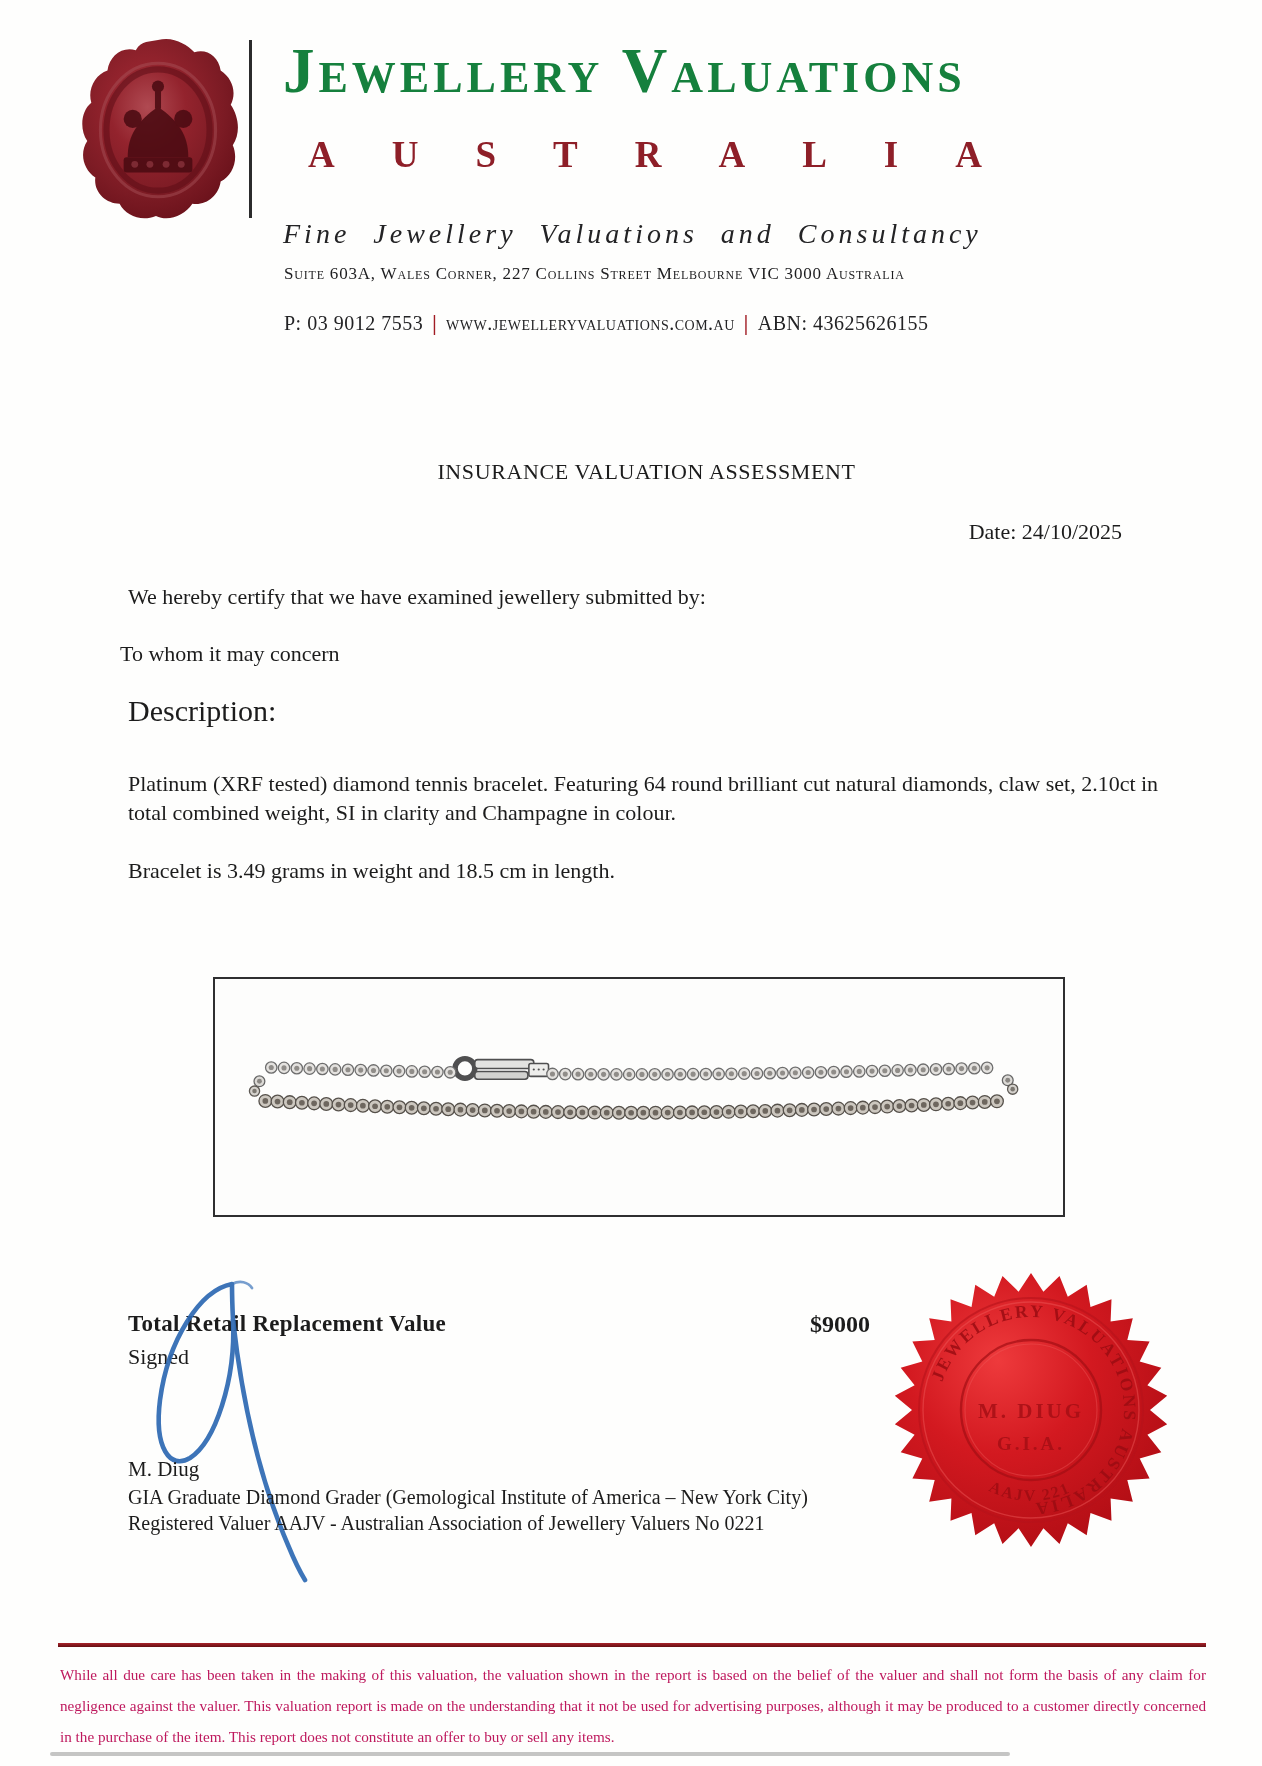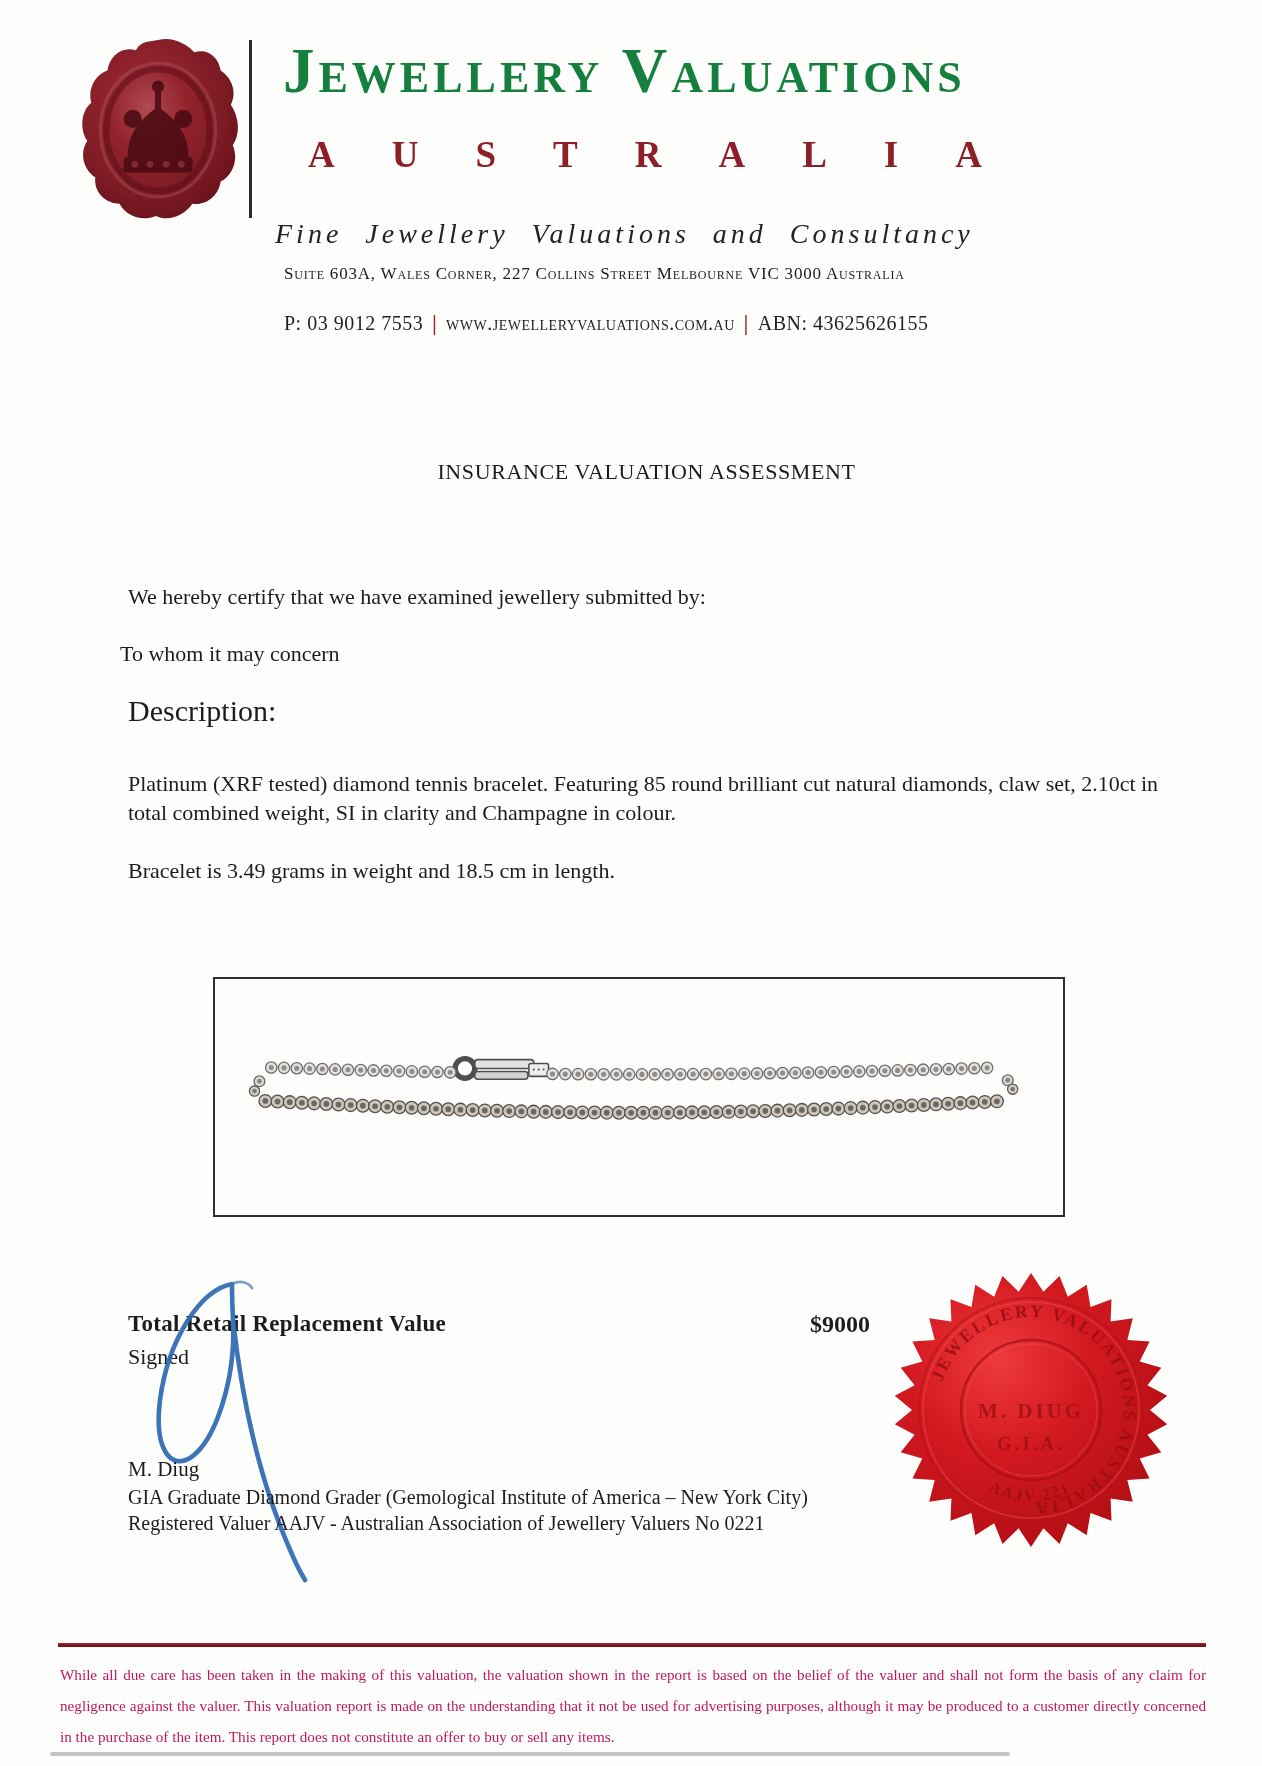--- a/index.html
+++ b/index.html
@@ -16,21 +16,21 @@
   #brand-title{
     left:283px;top:40px;width:860px;
     font-size:63px;font-weight:bold;font-variant:small-caps;
     letter-spacing:4px;color:#15803d;white-space:nowrap;line-height:1;
   }
   #brand-subtitle{
     left:287px;top:136px;font-size:37px;font-weight:600;color:#8e1f28;
     letter-spacing:57px;white-space:nowrap;line-height:1;margin-left:21px;
   }
   #brand-tagline{
-    left:275px;top:218px;font-size:28px;font-style:italic;color:#232325;
+    left:283px;top:218px;font-size:28px;font-style:italic;color:#232325;
     letter-spacing:4px;word-spacing:12px;white-space:nowrap;
   }
   #header-address{
     left:284px;top:264px;font-size:17px;font-variant:small-caps;
     letter-spacing:0.8px;color:#1d1d1f;white-space:nowrap;
   }
   #header-contact{
     left:284px;top:312px;font-size:20px;color:#232325;white-space:nowrap;
     font-variant:small-caps;letter-spacing:0.5px;
   }
@@ -111,24 +111,25 @@
   <div id="brand-divider" class="abs"></div>
   <div id="brand-title" class="abs">Jewellery Valuations</div>
   <div id="brand-subtitle" class="abs">AUSTRALIA</div>
   <div id="brand-tagline" class="abs">Fine Jewellery Valuations and Consultancy</div>
   <div id="header-address" class="abs">Suite 603A, Wales Corner, 227 Collins Street Melbourne VIC 3000 Australia</div>
   <div id="header-contact" class="abs">
     <span>P: 03 9012 7553</span><span class="pipe">|</span><span>www.jewelleryvaluations.com.au</span><span class="pipe">|</span><span>ABN: 43625626155</span>
   </div>
 
   <div id="doc-title" class="abs">INSURANCE VALUATION ASSESSMENT</div>
+  <div id="doc-date" class="abs">Date: 24/10/2025</div>
   <div id="certify-line" class="abs">We hereby certify that we have examined jewellery submitted by:</div>
   <div id="addressee-line" class="abs">To whom it may concern</div>
   <div id="description-heading" class="abs">Description:</div>
-  <div id="description-paragraph" class="abs">Platinum (XRF tested) diamond tennis bracelet. Featuring 85 round brilliant cut natural diamonds, claw set, 2.10ct in total combined weight, SI in clarity and Champagne in colour.</div>
+  <div id="description-paragraph" class="abs">Platinum (XRF tested) diamond tennis bracelet. Featuring 64 round brilliant cut natural diamonds, claw set, 2.10ct in total combined weight, SI in clarity and Champagne in colour.</div>
   <div id="weight-paragraph" class="abs">Bracelet is 3.49 grams in weight and 18.5 cm in length.</div>
 
   <div id="item-photo-frame" class="abs">
     <svg id="bracelet" viewBox="0 0 852 240">
 
       <g>
         <circle cx="249" cy="91" r="10" fill="none" stroke="#4f4f50" stroke-width="5.5"></circle>
         <rect x="259" y="82" width="60" height="9" rx="3" fill="#e3e3e1" stroke="#4f4f50" stroke-width="1.6"></rect>
         <rect x="259" y="94" width="54" height="8" rx="3" fill="#d2d2d0" stroke="#4f4f50" stroke-width="1.6"></rect>
         <rect x="314" y="86" width="20" height="13" rx="2" fill="#ededeb" stroke="#4f4f50" stroke-width="1.6"></rect>

